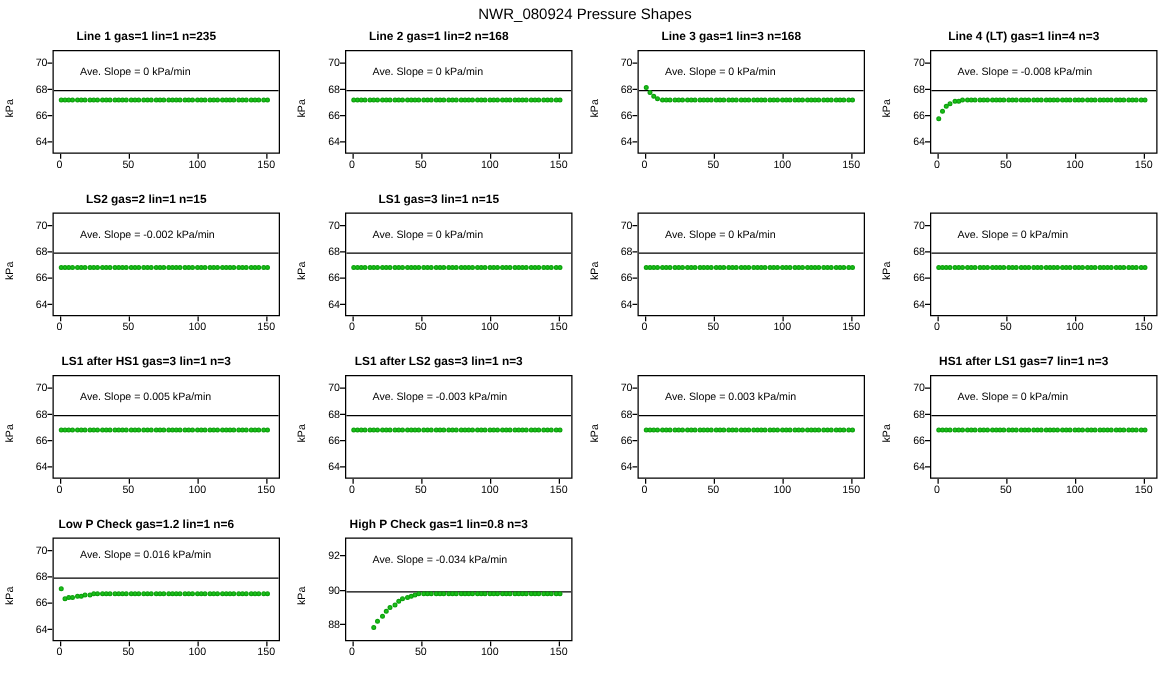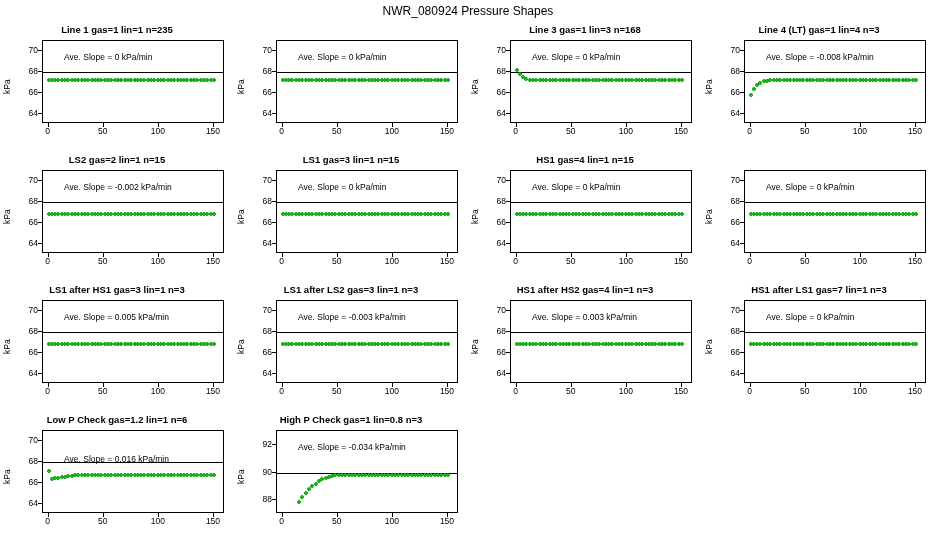--- a/index.html
+++ b/index.html
@@ -208,20 +208,21 @@
           <div class="pt" style="left: 157.733px; top: 39.425px;"></div>
           <div class="pt" style="left: 161.042px; top: 39.425px;"></div>
           <div class="pt" style="left: 164.352px; top: 39.425px;"></div>
           <div class="pt" style="left: 167.661px; top: 39.425px;"></div>
           <div class="pt" style="left: 170.97px; top: 39.425px;"></div>
         </div>
       </div>
       <div class="slope-label" style="left: 64px; top: 32px;">Ave. Slope =  0 kPa/min</div>
     </div>
     <div class="panel" style="left: 234px; top: 0px;">
+      <div class="panel-title">Line 2 gas=1 lin=2 n=168</div>
       <div class="ylabel" style="top: 73.5px;">kPa</div>
       <div class="ytick" style="top: 87.625px;">64</div>
       <div class="ytickmark" style="top: 92.625px;"></div>
       <div class="ytick" style="top: 66.875px;">66</div>
       <div class="ytickmark" style="top: 71.875px;"></div>
       <div class="ytick" style="top: 46.125px;">68</div>
       <div class="ytickmark" style="top: 51.125px;"></div>
       <div class="ytick" style="top: 25.375px;">70</div>
       <div class="ytickmark" style="top: 30.375px;"></div>
       <div class="xtick" style="left: 34.5152px;">0</div>
@@ -592,21 +593,20 @@
           <div class="pt" style="left: 157.733px; top: 42.5375px;"></div>
           <div class="pt" style="left: 161.042px; top: 42.5375px;"></div>
           <div class="pt" style="left: 164.352px; top: 42.5375px;"></div>
           <div class="pt" style="left: 167.661px; top: 42.5375px;"></div>
           <div class="pt" style="left: 170.97px; top: 42.5375px;"></div>
         </div>
       </div>
       <div class="slope-label" style="left: 64px; top: 32px;">Ave. Slope =  0 kPa/min</div>
     </div>
     <div class="panel" style="left: 468px; top: 130px;">
-      <div class="panel-title">HS1 gas=4 lin=1 n=15</div>
       <div class="ylabel" style="top: 73.5px;">kPa</div>
       <div class="ytick" style="top: 87.625px;">64</div>
       <div class="ytickmark" style="top: 92.625px;"></div>
       <div class="ytick" style="top: 66.875px;">66</div>
       <div class="ytickmark" style="top: 71.875px;"></div>
       <div class="ytick" style="top: 46.125px;">68</div>
       <div class="ytickmark" style="top: 51.125px;"></div>
       <div class="ytick" style="top: 25.375px;">70</div>
       <div class="ytickmark" style="top: 30.375px;"></div>
       <div class="xtick" style="left: 34.5152px;">0</div>
@@ -899,21 +899,20 @@
           <div class="pt" style="left: 157.733px; top: 42.5375px;"></div>
           <div class="pt" style="left: 161.042px; top: 42.5375px;"></div>
           <div class="pt" style="left: 164.352px; top: 42.5375px;"></div>
           <div class="pt" style="left: 167.661px; top: 42.5375px;"></div>
           <div class="pt" style="left: 170.97px; top: 42.5375px;"></div>
         </div>
       </div>
       <div class="slope-label" style="left: 64px; top: 32px;">Ave. Slope =  -0.003 kPa/min</div>
     </div>
     <div class="panel" style="left: 468px; top: 260px;">
-      <div class="panel-title">HS1 after HS2 gas=4 lin=1 n=3</div>
       <div class="ylabel" style="top: 73.5px;">kPa</div>
       <div class="ytick" style="top: 87.625px;">64</div>
       <div class="ytickmark" style="top: 92.625px;"></div>
       <div class="ytick" style="top: 66.875px;">66</div>
       <div class="ytickmark" style="top: 71.875px;"></div>
       <div class="ytick" style="top: 46.125px;">68</div>
       <div class="ytickmark" style="top: 51.125px;"></div>
       <div class="ytick" style="top: 25.375px;">70</div>
       <div class="ytickmark" style="top: 30.375px;"></div>
       <div class="xtick" style="left: 34.5152px;">0</div>
@@ -1127,21 +1126,21 @@
           <div class="pt" style="left: 147.806px; top: 43.575px;"></div>
           <div class="pt" style="left: 151.115px; top: 43.575px;"></div>
           <div class="pt" style="left: 154.424px; top: 43.575px;"></div>
           <div class="pt" style="left: 157.733px; top: 43.575px;"></div>
           <div class="pt" style="left: 161.042px; top: 43.575px;"></div>
           <div class="pt" style="left: 164.352px; top: 43.575px;"></div>
           <div class="pt" style="left: 167.661px; top: 43.575px;"></div>
           <div class="pt" style="left: 170.97px; top: 43.575px;"></div>
         </div>
       </div>
-      <div class="slope-label" style="left: 64px; top: 44px;">Ave. Slope =  0.016 kPa/min</div>
+      <div class="slope-label" style="left: 64px; top: 28px;">Ave. Slope =  0.016 kPa/min</div>
     </div>
     <div class="panel" style="left: 234px; top: 390px;">
       <div class="panel-title">High P Check gas=1 lin=0.8 n=3</div>
       <div class="ylabel" style="top: 73.5px;">kPa</div>
       <div class="ytick" style="top: 84.1667px;">88</div>
       <div class="ytickmark" style="top: 89.1667px;"></div>
       <div class="ytick" style="top: 56.5px;">90</div>
       <div class="ytickmark" style="top: 61.5px;"></div>
       <div class="ytick" style="top: 28.8333px;">92</div>
       <div class="ytickmark" style="top: 33.8333px;"></div>

